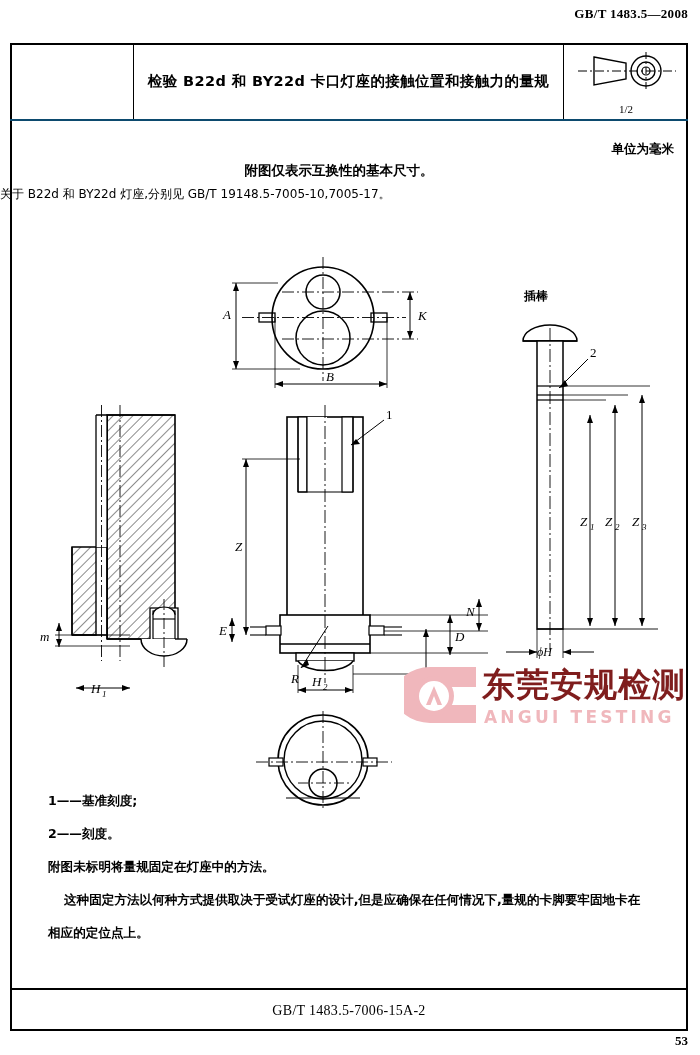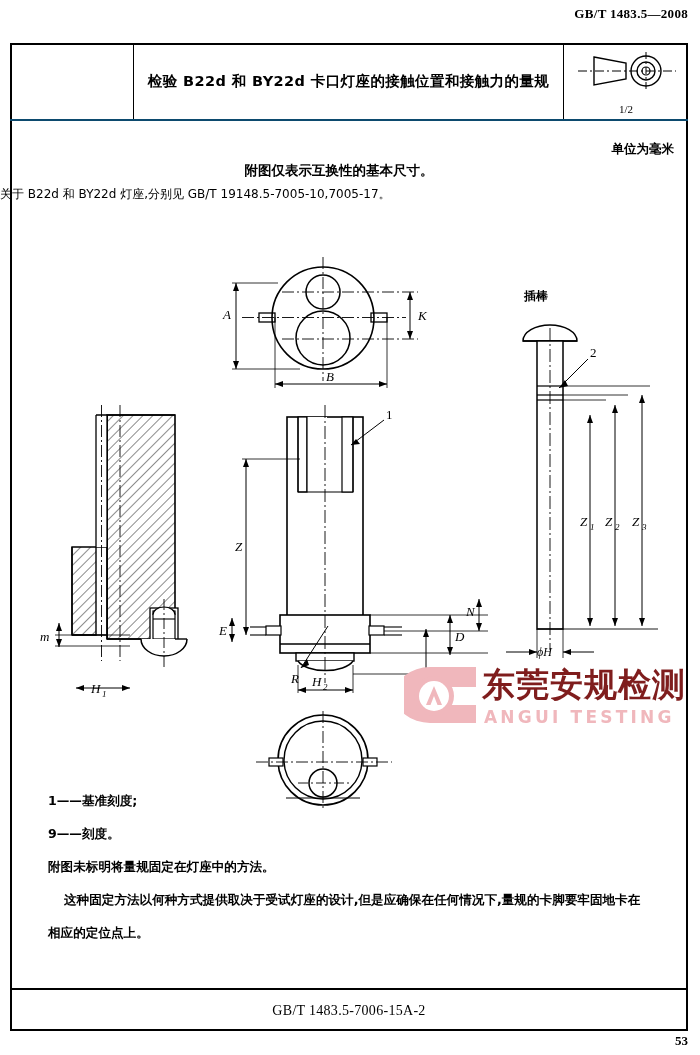--- a/index.html
+++ b/index.html
@@ -350,21 +350,21 @@
       <circle cx="30" cy="31" r="20" fill="#f0b7bc"></circle>
       <circle cx="30" cy="31" r="15" fill="#ffffff"></circle>
       <path d="M22 40 L30 21 L38 40 L33.5 40 L30 31 L26.5 40 Z" fill="#f0b7bc"></path>
     </svg>
     <div class="wm-txt-cn">东莞安规检测</div>
     <div class="wm-txt-en">ANGUI  TESTING</div>
   </div>
 
   <div class="notes">
     <p>1——基准刻度;</p>
-    <p>9——刻度。</p>
+    <p>2——刻度。</p>
     <p>附图未标明将量规固定在灯座中的方法。</p>
     <p class="ind">这种固定方法以何种方式提供取决于受试灯座的设计,但是应确保在任何情况下,量规的卡脚要牢固地卡在</p>
     <p>相应的定位点上。</p>
   </div>
 
   <div class="ftr">
     <div class="ftr-inner">GB/T 1483.5-7006-15A-2</div>
   </div>
   <div class="pageno">53</div>
 

